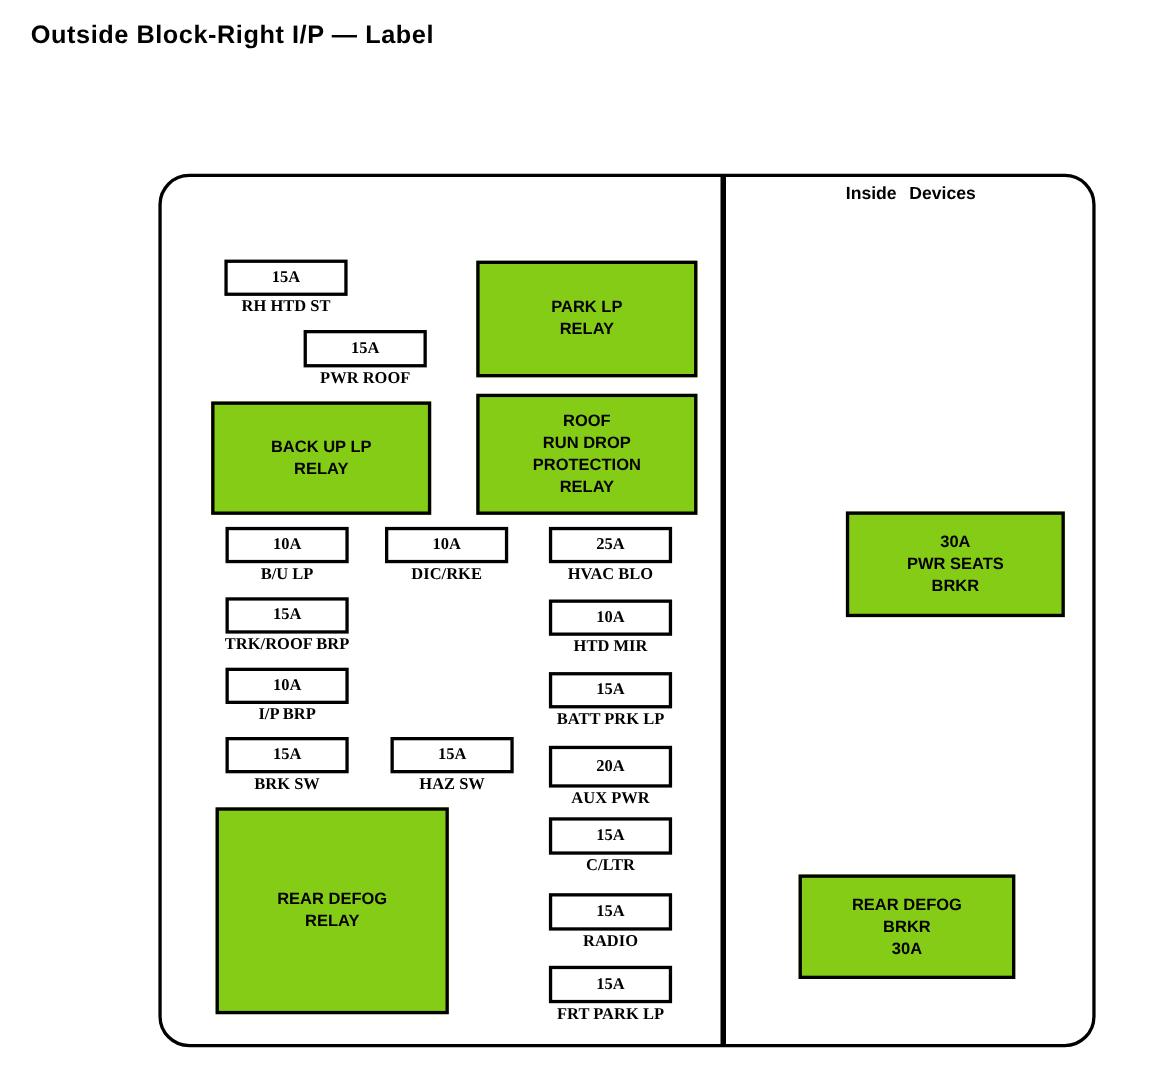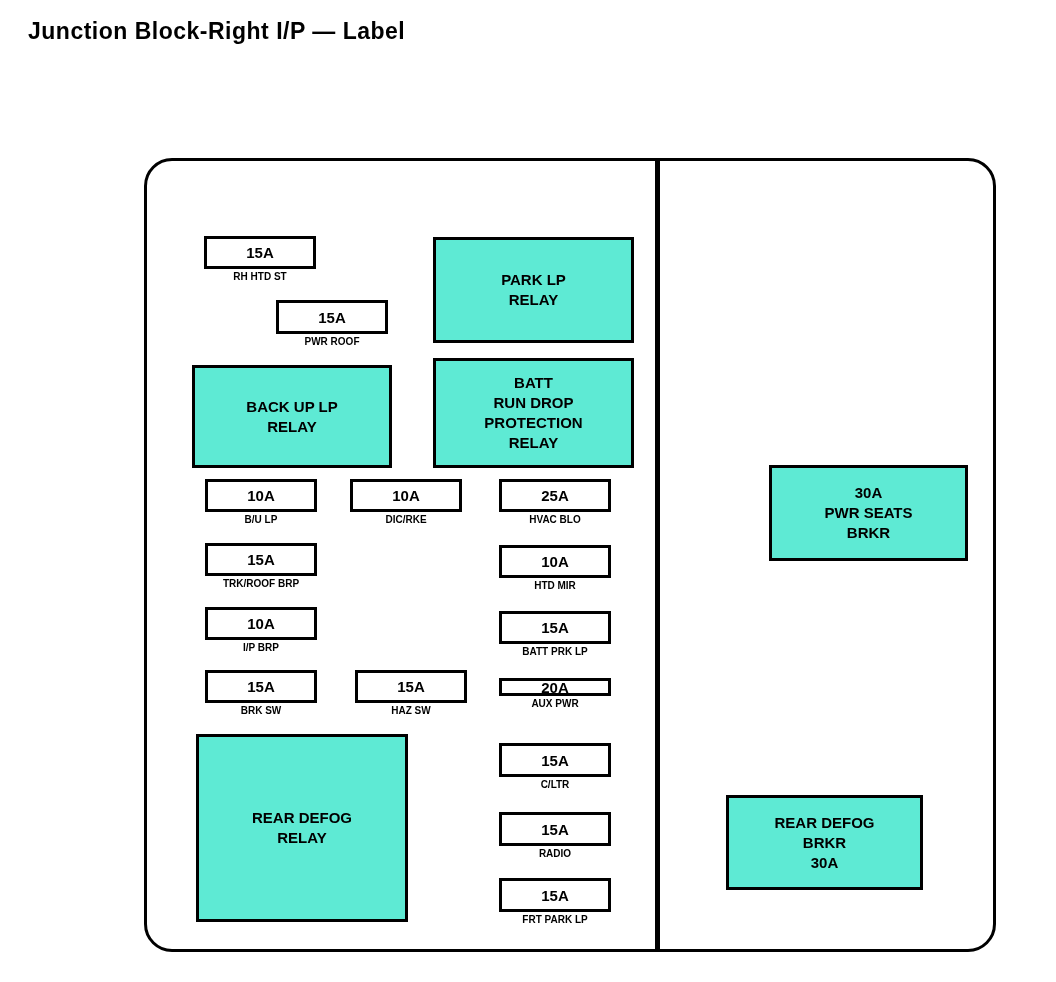--- a/index.html
+++ b/index.html
@@ -55,64 +55,66 @@
     white-space: nowrap;
   }
   #outside-header { left: 147px; width: 508px; }
   #inside-header  { left: 660px; width: 336px; }
 
   .fuse {
     position: absolute;
     display: flex;
     flex-direction: column;
     align-items: center;
+    font-family: Liberation Serif, serif;
   }
   .fuse-box {
     border: 3px solid #000000;
     box-sizing: border-box;
     width: 100%;
     display: flex;
     align-items: center;
     justify-content: center;
     background: #ffffff;
     font-size: 15px;
   }
   .fuse-label {
     margin-top: 2px;
-    font-size: 10px;
+    font-size: 15px;
     white-space: nowrap;
     width: max-content;
     text-align: left;
   }
   .relay-box {
     position: absolute;
     border: 3px solid #000000;
     box-sizing: border-box;
     display: flex;
     flex-direction: column;
     align-items: center;
     justify-content: center;
-    background: #5eead4;
+    background: #84cc16;
     font-size: 15px;
     text-align: center;
   }
   .relay-line {
     line-height: 20px;
     white-space: nowrap;
   }
 </style>
 </head>
 <body>
 
 <div id="page">
-  <div id="page-title">Junction Block-Right I/P — Label</div>
+  <div id="page-title">Outside Block-Right I/P — Label</div>
 
   <div id="junction-block-outline"></div>
   <div id="section-divider"></div>
 
+  <div id="inside-header" class="section-header">Inside Devices</div>
 
   <div id="components">
       <div class="fuse" style="left: 204px; top: 236px; width: 112px;">
         <div class="fuse-box" style="height: 33px;">
           <span>15A</span>
         </div>
         <div class="fuse-label">RH HTD ST</div>
       </div>
       <div class="fuse" style="left: 276px; top: 300px; width: 112px;">
         <div class="fuse-box" style="height: 34px;">
@@ -168,21 +170,21 @@
         </div>
         <div class="fuse-label">BRK SW</div>
       </div>
       <div class="fuse" style="left: 355px; top: 670px; width: 112px;">
         <div class="fuse-box" style="height: 33px;">
           <span>15A</span>
         </div>
         <div class="fuse-label">HAZ SW</div>
       </div>
       <div class="fuse" style="left: 499px; top: 678px; width: 112px;">
-        <div class="fuse-box" style="height: 18px;">
+        <div class="fuse-box" style="height: 38px;">
           <span>20A</span>
         </div>
         <div class="fuse-label">AUX PWR</div>
       </div>
       <div class="fuse" style="left: 499px; top: 743px; width: 112px;">
         <div class="fuse-box" style="height: 34px;">
           <span>15A</span>
         </div>
         <div class="fuse-label">C/LTR</div>
       </div>
@@ -196,21 +198,21 @@
         <div class="fuse-box" style="height: 34px;">
           <span>15A</span>
         </div>
         <div class="fuse-label">FRT PARK LP</div>
       </div>
       <div class="relay-box" style="left: 433px; top: 237px; width: 201px; height: 106px;">
         <div class="relay-line">PARK LP</div>
         <div class="relay-line">RELAY</div>
       </div>
       <div class="relay-box" style="left: 433px; top: 358px; width: 201px; height: 110px;">
-        <div class="relay-line">BATT</div>
+        <div class="relay-line">ROOF</div>
         <div class="relay-line">RUN DROP</div>
         <div class="relay-line">PROTECTION</div>
         <div class="relay-line">RELAY</div>
       </div>
       <div class="relay-box" style="left: 192px; top: 365px; width: 200px; height: 103px; text-align: right;">
         <div class="relay-line">BACK UP LP</div>
         <div class="relay-line">RELAY</div>
       </div>
       <div class="relay-box" style="left: 196px; top: 734px; width: 212px; height: 188px;">
         <div class="relay-line">REAR DEFOG</div>

